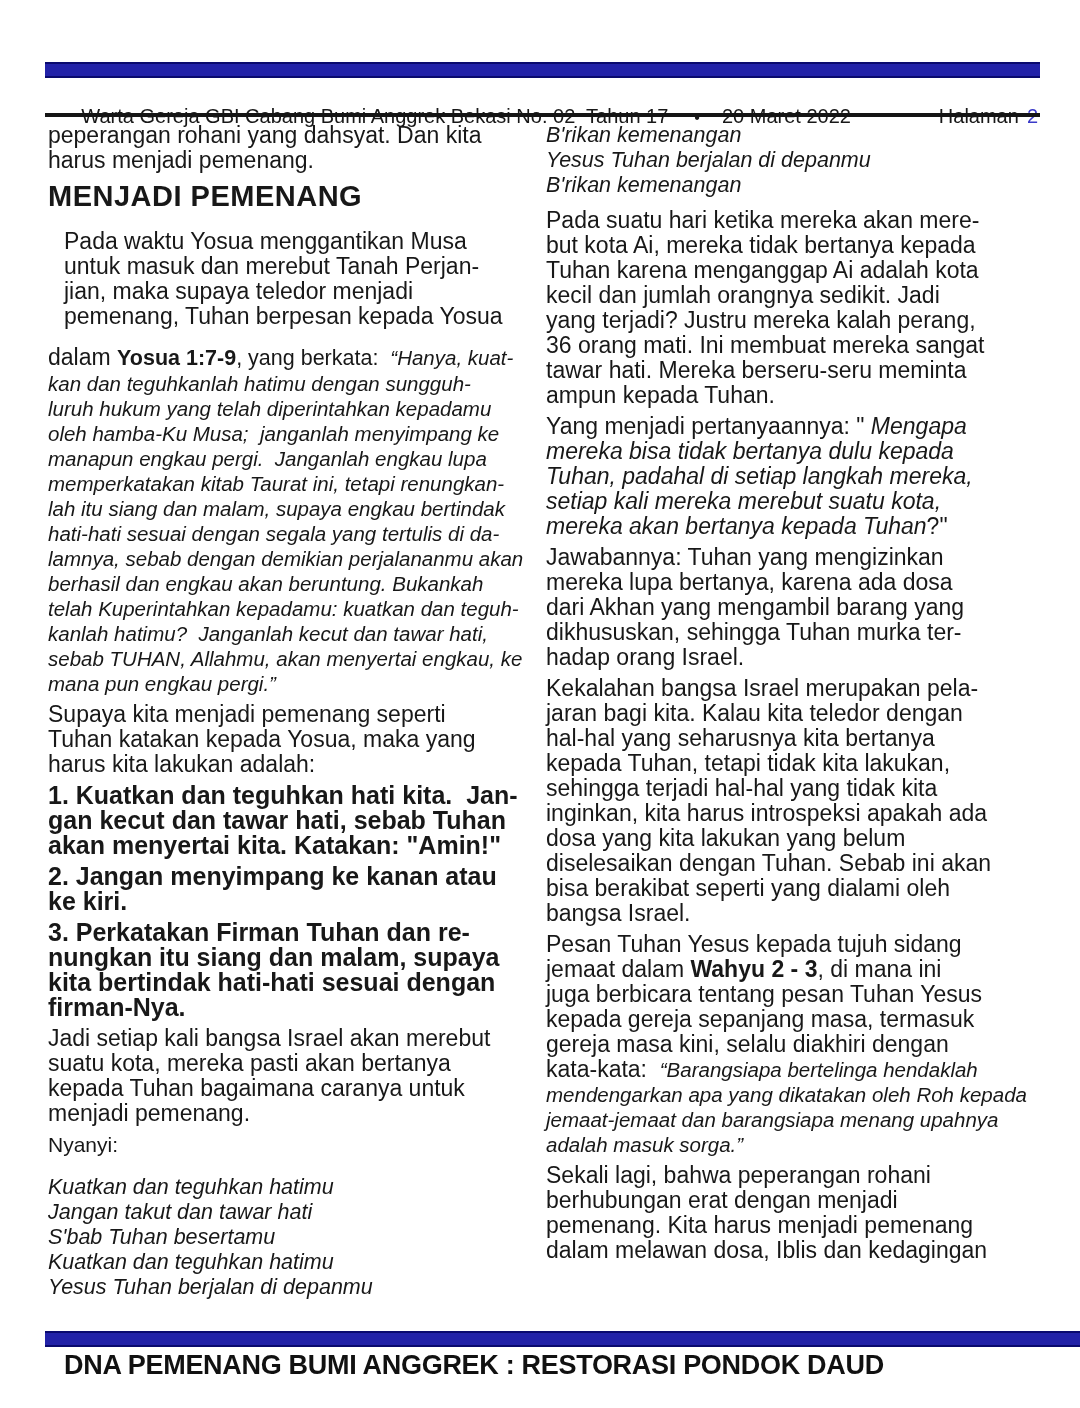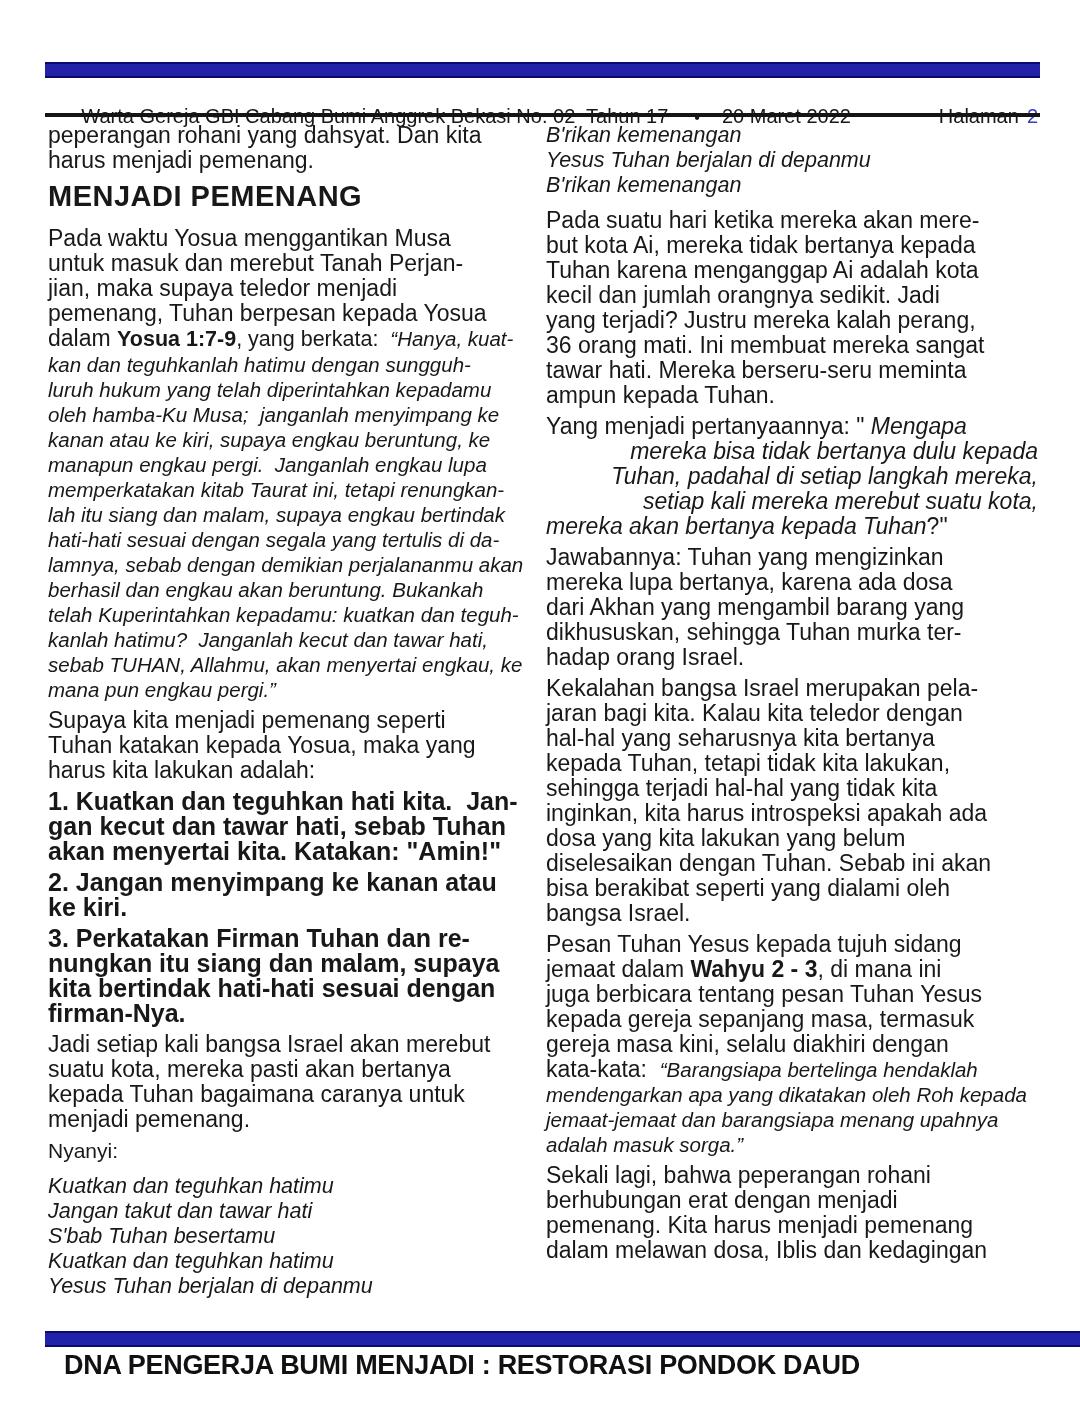--- a/index.html
+++ b/index.html
@@ -22,29 +22,29 @@
   .header-bullet { margin:0 22px 0 26px; font-size:16px; }
   .pagenum { color:#3a3ac8; margin-left:8px; }
   .header-rule { position:absolute; left:45px; right:40px; top:113px; height:4px; background:#151515; }
 
   .columns { position:absolute; left:48px; top:123px; display:flex; gap:16px; line-height:25px; }
   .col-left  { width:482px; }
   .col-right { width:492px; }
 
   .lines > div, .line { white-space:pre; }
   .para  { margin:0 0 6px 0; }
-  .para0 { margin:0; }
+  .para0 { margin:16px; }
   .reg   { font-size:23px; }
   .b     { font-weight:bold; }
-  .it    { font-style:italic;text-align:right; }
+  .it    { font-style:italic; }
   .q     { font-size:20.5px; font-style:italic; }
   .quote { font-size:20.5px; font-style:italic; }
   .item  { font-size:25px; font-weight:bold; }
   .song  { font-size:21.5px; font-style:italic; }
-  .nyanyi{ font-size:21px; margin-bottom:11px; }
+  .nyanyi{ font-size:21px; margin-bottom:18px; }
   .heading { font-size:29px; font-weight:bold; line-height:34px; margin:3px 0 13px 0; letter-spacing:0.5px; }
 
   .footer-text {
     position:absolute; left:64px; top:1350px;
     font-size:27px; font-weight:bold; letter-spacing:-0.3px; color:#111;
     white-space:pre;
   }
 </style>
 </head>
 <body>
@@ -78,21 +78,20 @@
           <div>Pada waktu Yosua menggantikan Musa</div>
           <div>untuk masuk dan merebut Tanah Perjan-</div>
           <div>jian, maka supaya teledor menjadi</div>
           <div>pemenang, Tuhan berpesan kepada Yosua</div>
         </div>
       <div class="line reg"><span>dalam </span><span class="b" style="font-size:21.5px;">Yosua 1:7-9</span><span style="font-size:21.5px;">, yang berkata:  </span><span class="q">“Hanya, kuat-</span></div>
       <div class="para lines quote">
           <div>kan dan teguhkanlah hatimu dengan sungguh-</div>
           <div>luruh hukum yang telah diperintahkan kepadamu</div>
           <div>oleh hamba-Ku Musa;  janganlah menyimpang ke</div>
-          <div>kanan atau ke kiri, supaya engkau beruntung, ke</div>
           <div>manapun engkau pergi.  Janganlah engkau lupa</div>
           <div>memperkatakan kitab Taurat ini, tetapi renungkan-</div>
           <div>lah itu siang dan malam, supaya engkau bertindak</div>
           <div>hati-hati sesuai dengan segala yang tertulis di da-</div>
           <div>lamnya, sebab dengan demikian perjalananmu akan</div>
           <div>berhasil dan engkau akan beruntung. Bukankah</div>
           <div>telah Kuperintahkan kepadamu: kuatkan dan teguh-</div>
           <div>kanlah hatimu?  Janganlah kecut dan tawar hati,</div>
           <div>sebab TUHAN, Allahmu, akan menyertai engkau, ke</div>
           <div>mana pun engkau pergi.”</div>
@@ -206,15 +205,15 @@
           <div>Sekali lagi, bahwa peperangan rohani</div>
           <div>berhubungan erat dengan menjadi</div>
           <div>pemenang. Kita harus menjadi pemenang</div>
           <div>dalam melawan dosa, Iblis dan kedagingan</div>
         </div>
     </div>
 
   </div>
 
   <div class="footbar"></div>
-  <div class="footer-text">DNA PENGERJA BUMI MENJADI : RESTORASI PONDOK DAUD</div>
+  <div class="footer-text">DNA PEMENANG BUMI ANGGREK : RESTORASI PONDOK DAUD</div>
 
 </div>
 
 </body></html>

